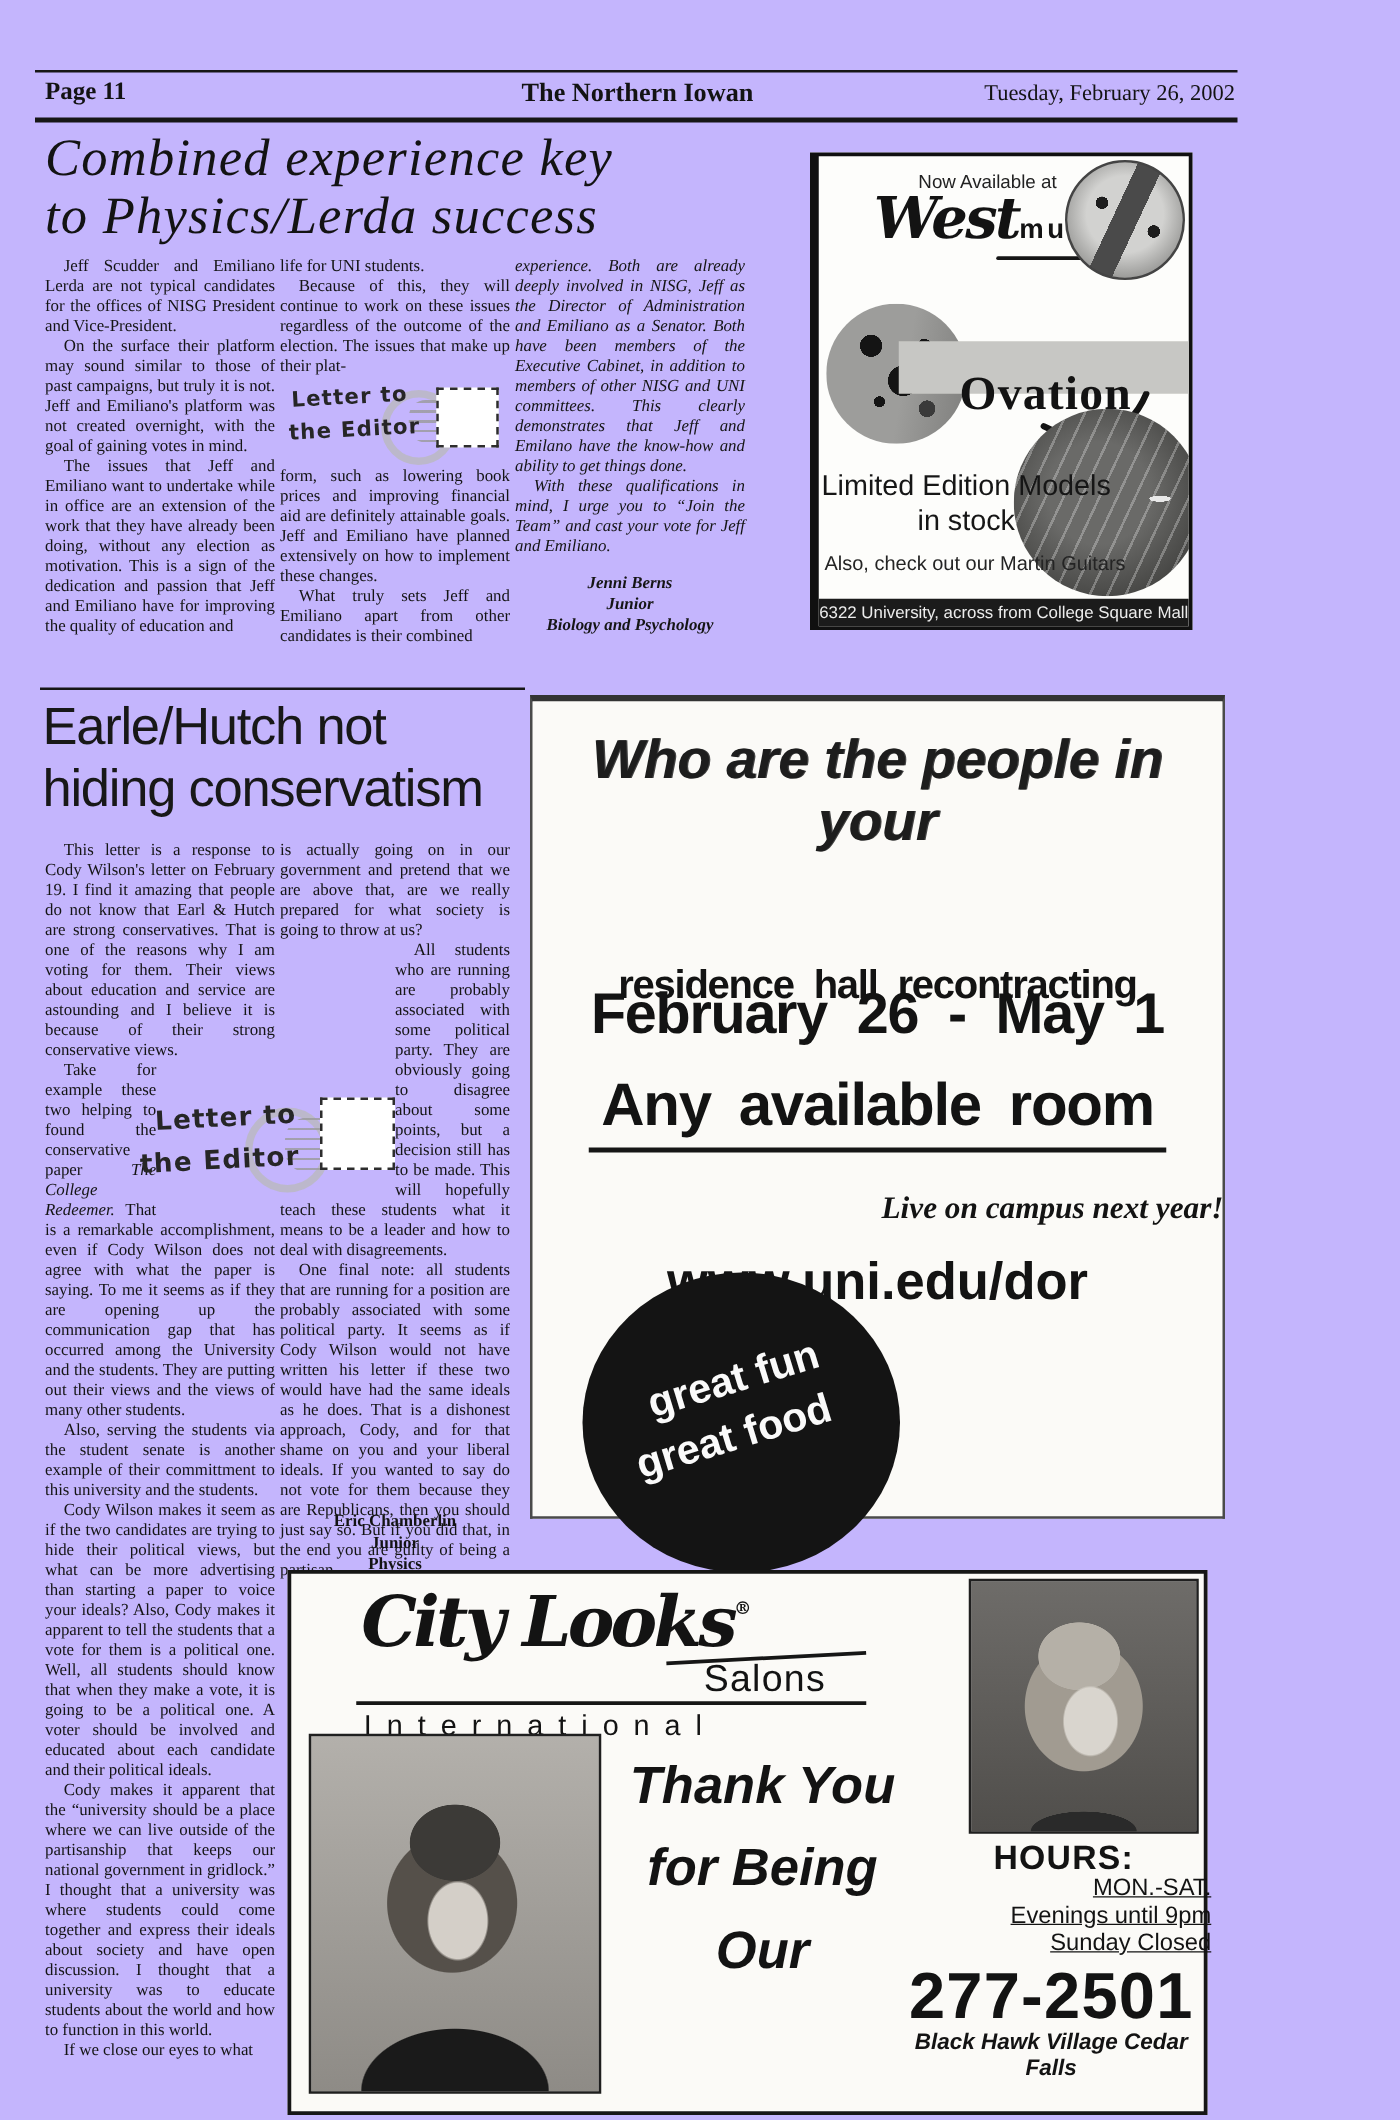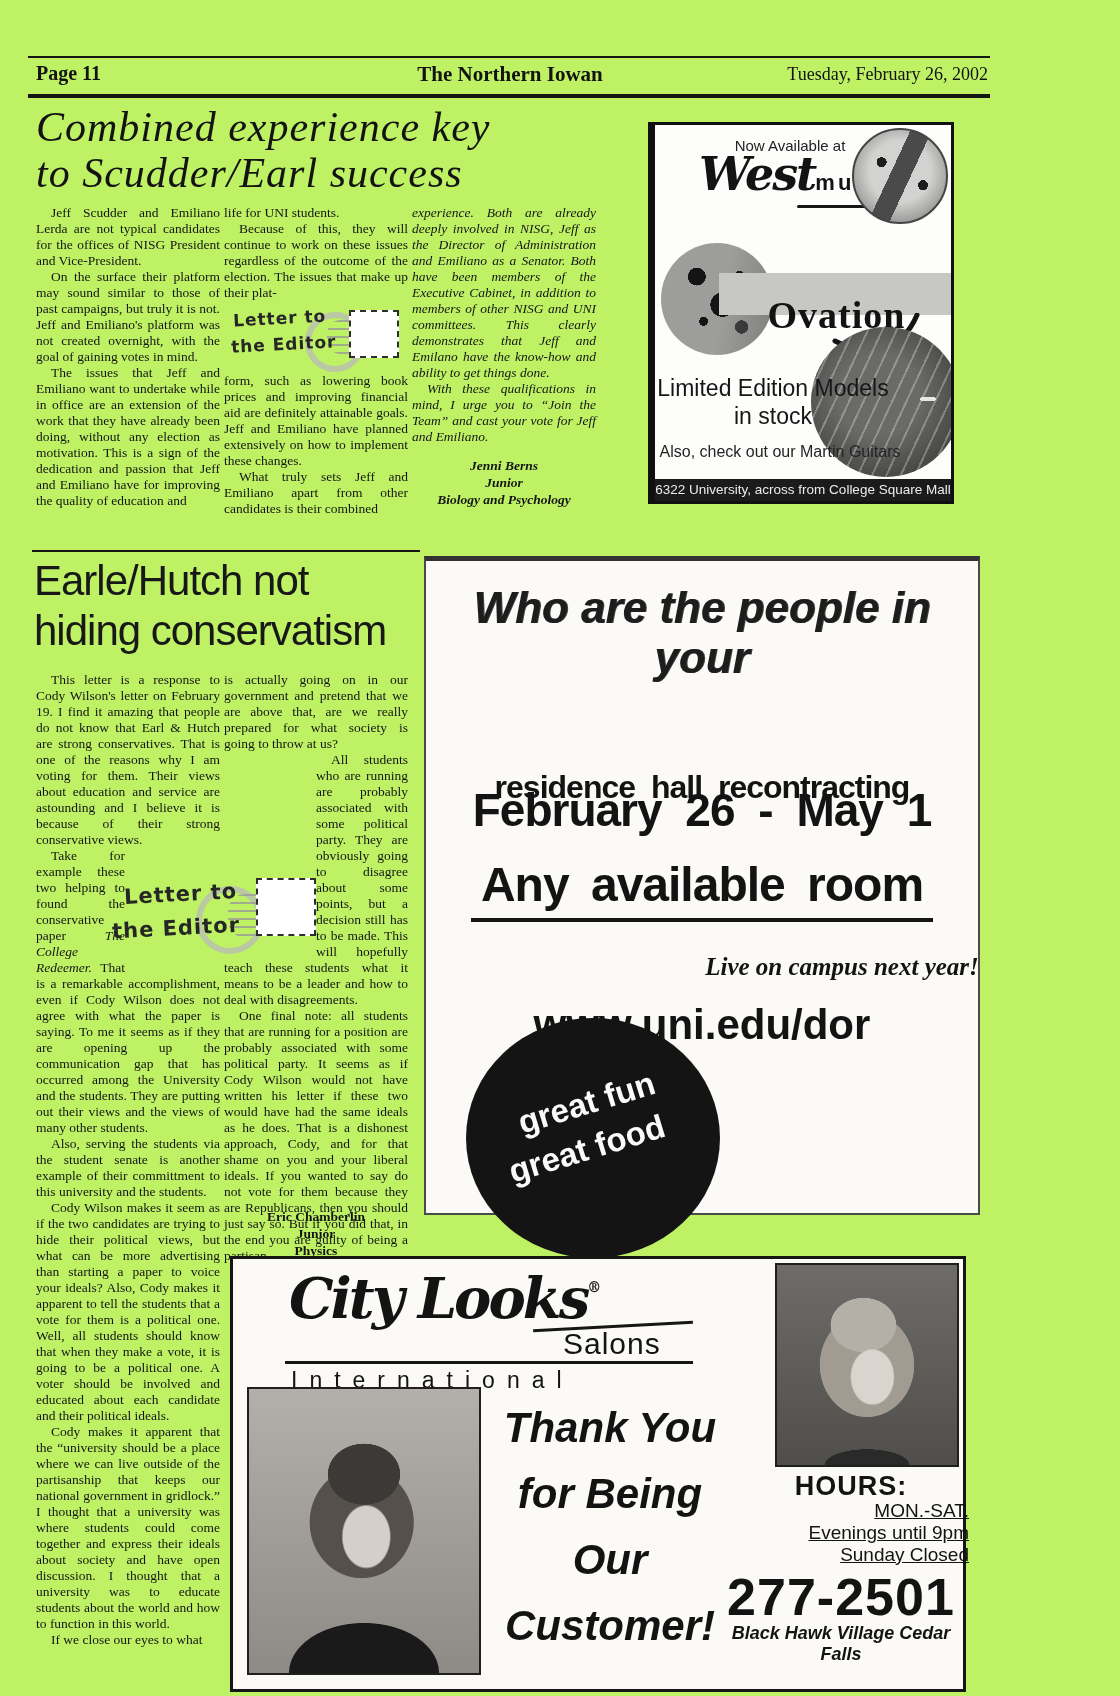--- a/index.html
+++ b/index.html
@@ -1,17 +1,17 @@
 <!DOCTYPE html>
 <html><head>
 <meta charset="utf-8">
 <style>
   html,body { margin:0; padding:0; background:#c9c6c1; }
   .page { position:relative; width:1120px; height:1696px; margin:0 auto;
-          background:#bef264; overflow:hidden; color:#131313;
+          background:#c4b5fd; overflow:hidden; color:#131313;
           font-family:"Liberation Serif", serif; }
   .abs { position:absolute; }
 
   
   .rule { background:#161616; }
   .hdr-page { font:bold 20px "Liberation Serif", serif; }
   .hdr-mast { font:bold 21px "Liberation Serif", serif; text-align:center; }
   .hdr-date { font:18px "Liberation Serif", serif; text-align:right; }
 
   
@@ -119,21 +119,21 @@
 
 <div class="page">
 
   <div class="abs rule" style="left:28px;top:56px;width:962px;height:2px;"></div>
   <div class="abs hdr-page" style="left:36px;top:62px;">Page 11</div>
   <div class="abs hdr-mast" style="left:310px;top:62px;width:400px;">The Northern Iowan</div>
   <div class="abs hdr-date" style="left:688px;top:64px;width:300px;">Tuesday, February 26, 2002</div>
   <div class="abs rule" style="left:28px;top:94px;width:962px;height:4px;"></div>
 
   <div class="abs hl1" style="left:36px;top:104px;">Combined experience key</div>
-  <div class="abs hl1" style="left:36px;top:150px;">to Scudder/Earl success</div>
+  <div class="abs hl1" style="left:36px;top:150px;">to Physics/Lerda success</div>
 
   <div class="col" style="left:36px;top:205px;height:340px;">
     <p class="ind">Jeff Scudder and Emiliano Lerda are not typical candidates for the offices of NISG President and Vice-President.</p>
     <p class="ind">On the surface their platform may sound similar to those of past campaigns, but truly it is not. Jeff and Emiliano's platform was not created overnight, with the goal of gaining votes in mind.</p>
     <p class="ind">The issues that Jeff and Emiliano want to undertake while in office are an extension of the work that they have already been doing, without any election as motivation. This is a sign of the dedication and passion that Jeff and Emiliano have for improving the quality of education and</p>
   </div>
 
   <div class="col" style="left:224px;top:205px;height:340px;">
     <p>life for UNI students.</p>
     <p class="ind">Because of this, they will continue to work on these issues regardless of the outcome of the election. The issues that make up their plat-</p>
@@ -244,21 +244,20 @@
     <div class="abs cl-salons" style="left:330px;top:68px;">Salons</div>
     <div class="abs rule" style="left:52px;top:102px;width:408px;height:3px;"></div>
     <div class="abs cl-int" style="left:58px;top:108px;">International</div>
 
     <div class="abs photo photo1" style="left:14px;top:128px;width:230px;height:284px;"></div>
 
     <div class="abs cl-thanks" style="left:252px;top:136px;width:250px;">
       <div>Thank You</div>
       <div>for Being</div>
       <div>Our</div>
-      <div>Customer!</div>
     </div>
 
     <div class="abs photo photo2" style="left:542px;top:4px;width:180px;height:200px;"></div>
     <div class="abs cl-hours-t" style="left:500px;top:212px;width:236px;">HOURS:</div>
     <div class="abs cl-hours" style="left:500px;top:240px;width:236px;">MON.-SAT.</div>
     <div class="abs cl-hours" style="left:500px;top:262px;width:236px;">Evenings until 9pm</div>
     <div class="abs cl-hours" style="left:500px;top:284px;width:236px;">Sunday Closed</div>
     <div class="abs cl-phone" style="left:480px;top:308px;width:256px;">277-2501</div>
     <div class="abs cl-addr" style="left:480px;top:364px;width:256px;">Black Hawk Village Cedar Falls</div>
   </div>

